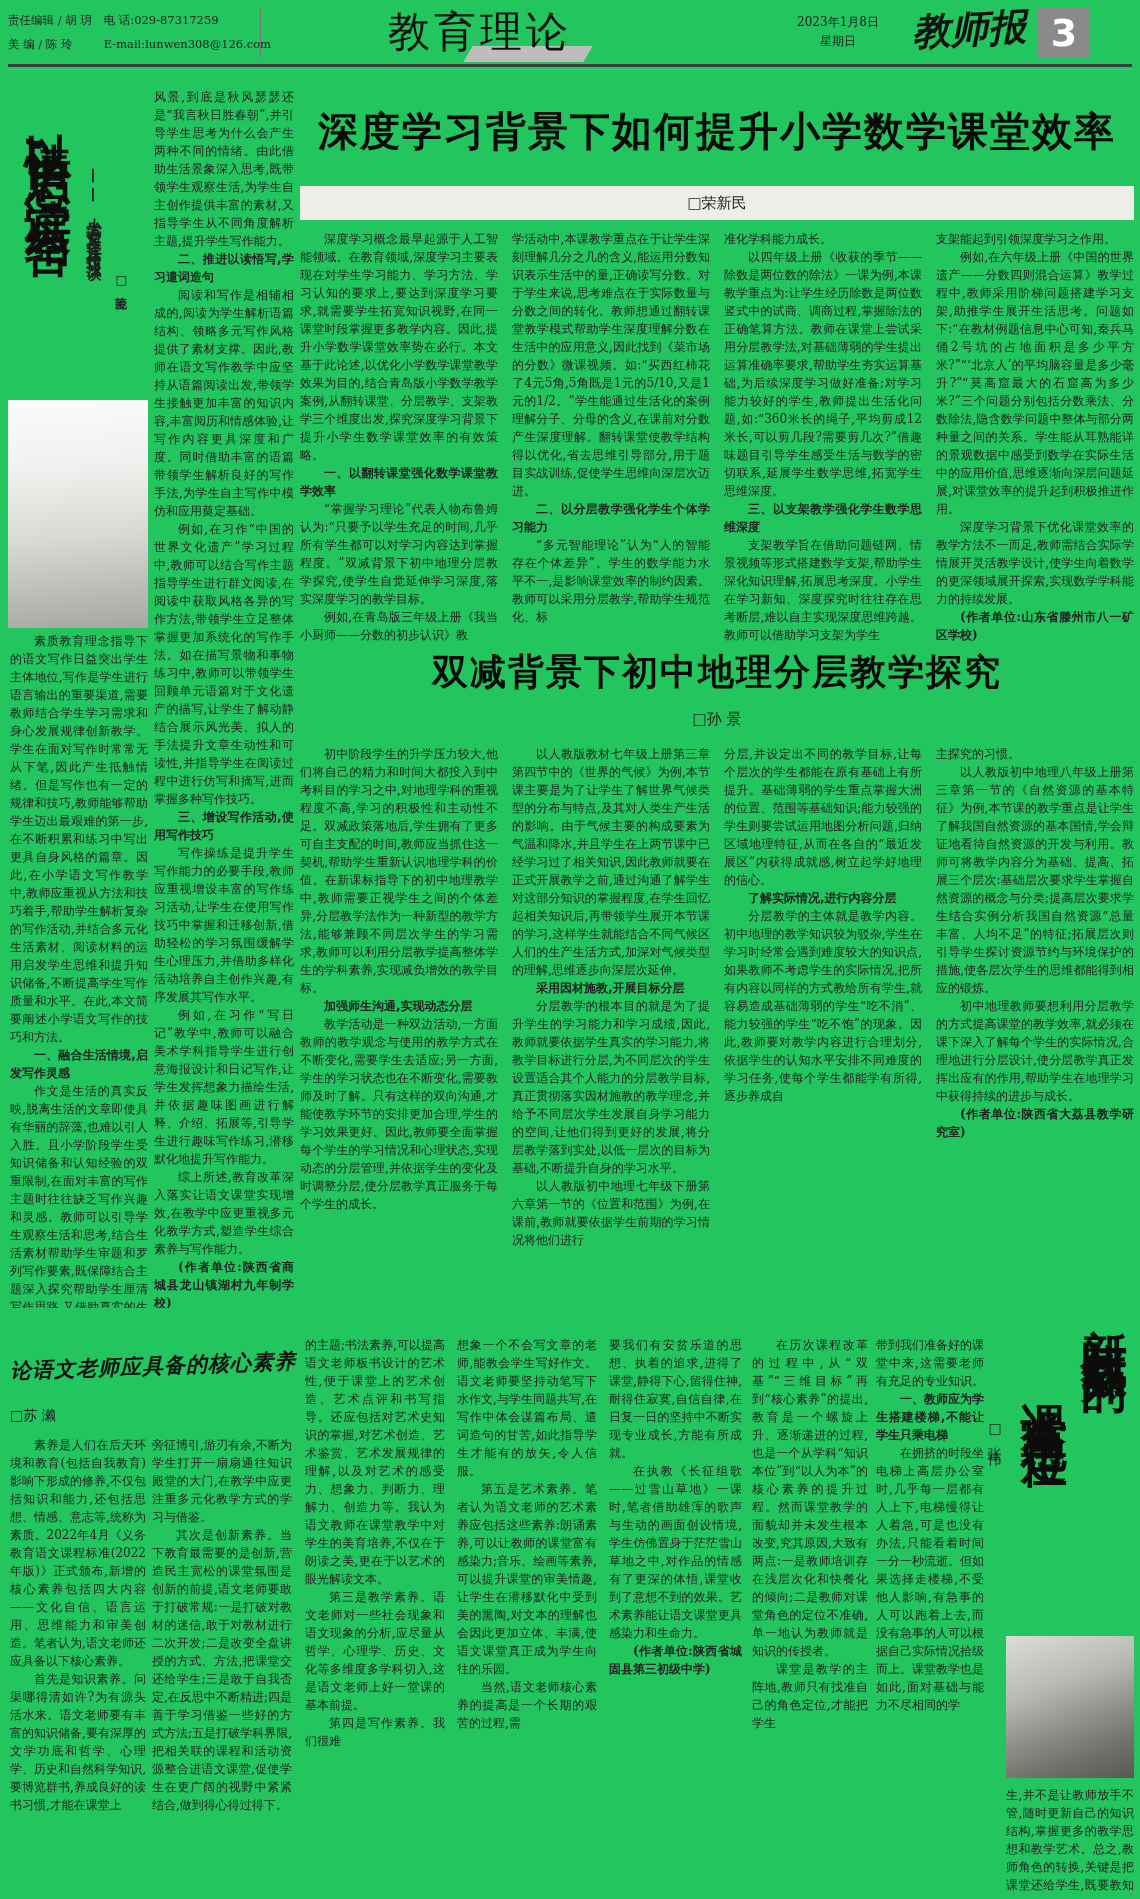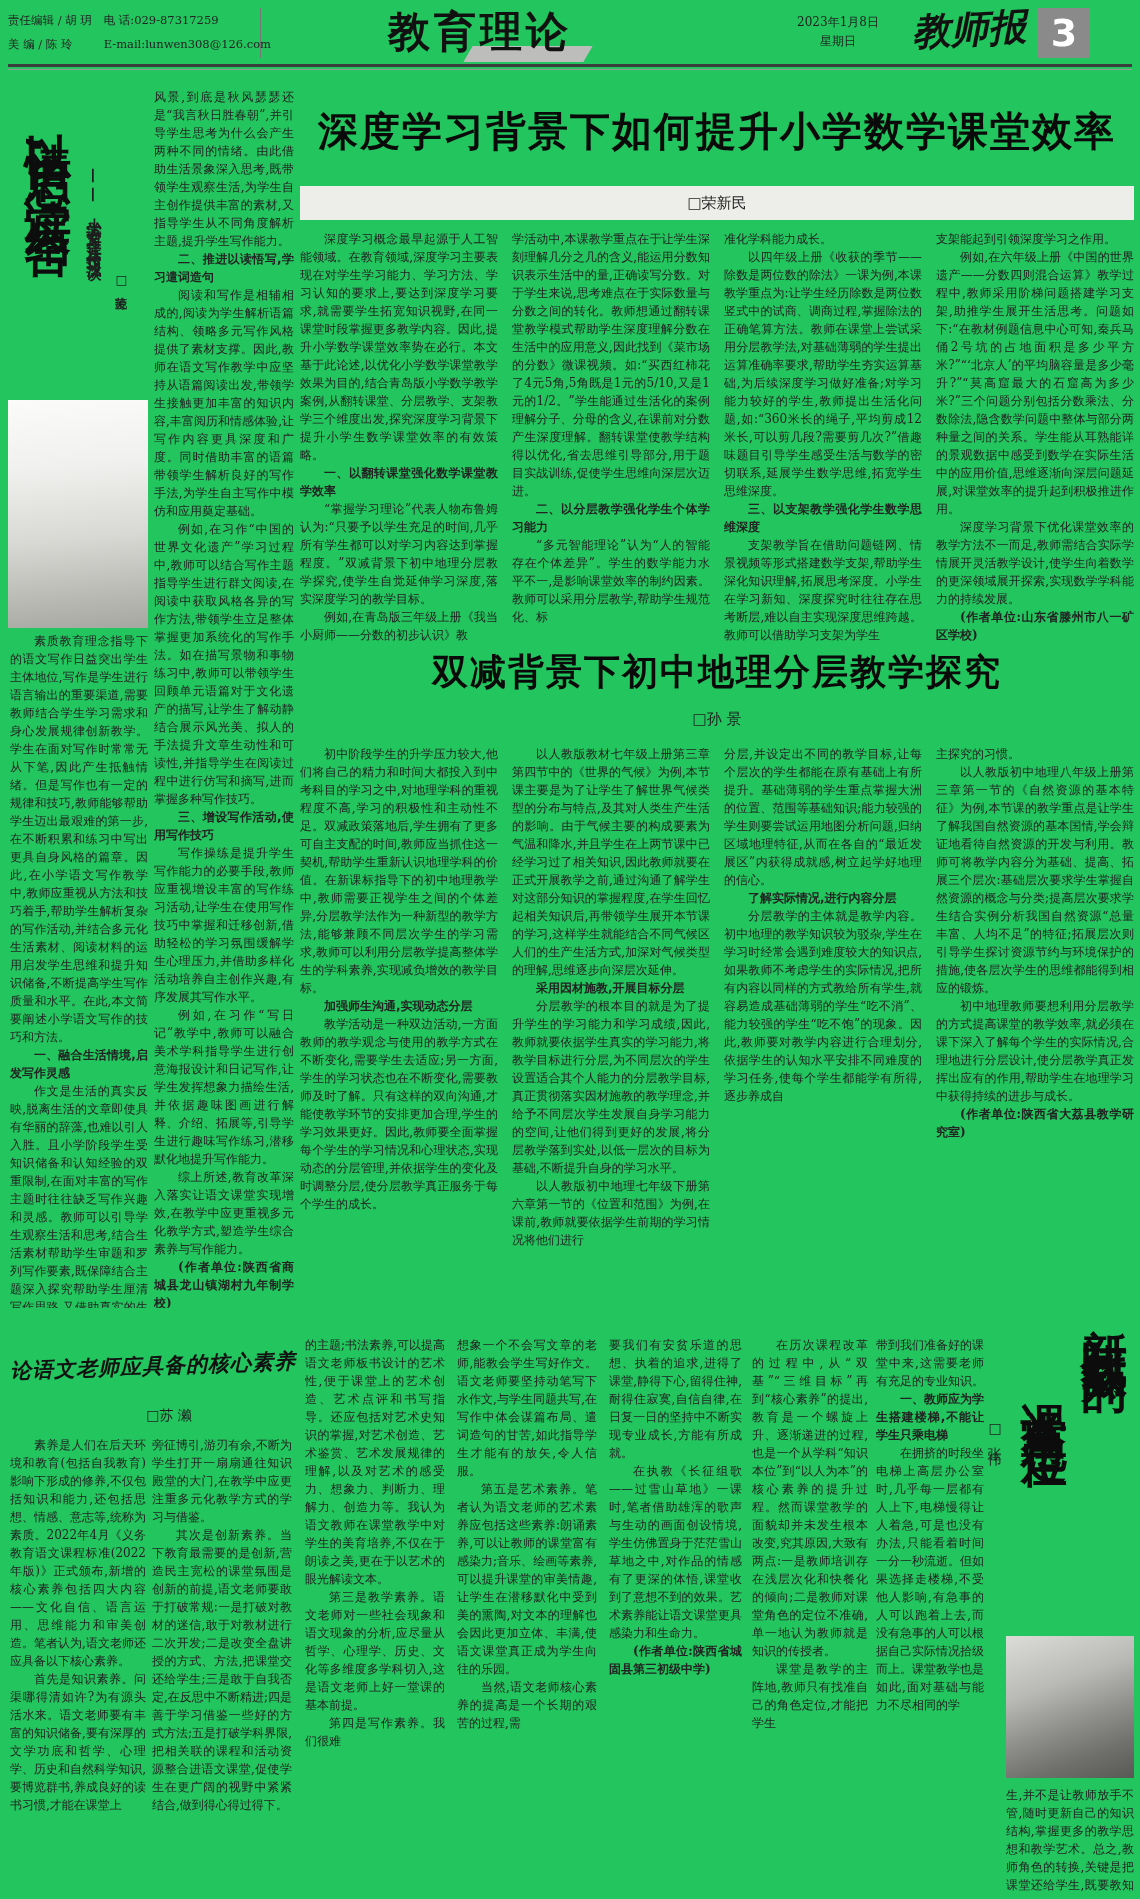--- a/index.html
+++ b/index.html
@@ -5,21 +5,21 @@
   html,body{margin:0;padding:0;background:#e8e8e6;}
   .page{position:relative;width:1140px;height:1899px;background:#22c55e;margin:0 auto;
         font-family:"DejaVu Serif","Liberation Serif",serif;color:#1e1e1e;overflow:hidden;}
   .abs{position:absolute;}
   
   .editor-box{left:8px;top:8px;width:252px;height:50px;border-right:1px solid #777;
               font-size:11.5px;line-height:24px;color:#222;}
   .editor-box .row{white-space:nowrap;}
   .editor-box .lbl{display:inline-block;width:92px;}
   .section-title{left:388px;top:4px;width:200px;font-family:"DejaVu Sans","Liberation Sans",sans-serif;
-                 font-weight:700;font-size:42px;letter-spacing:4px;color:#111;z-index:2;}
+                 font-weight:400;font-size:42px;letter-spacing:4px;color:#111;z-index:2;}
   .section-shadow{left:468px;top:46px;width:120px;height:16px;background:#bdbdbb;
                   transform:skewX(-30deg);z-index:1;}
   .date-block{left:788px;top:13px;width:100px;text-align:center;font-size:12px;line-height:19px;}
   .masthead{left:912px;top:4px;width:120px;font-size:38px;font-weight:700;font-style:italic;
             transform:rotate(-3deg);font-family:"DejaVu Serif","Liberation Serif",serif;color:#111;}
   .page-box{left:1038px;top:8px;width:52px;height:50px;background:#8a8a8a;color:#fff;
             font-family:"DejaVu Sans","Liberation Sans",sans-serif;font-weight:900;font-size:38px;
             text-align:center;line-height:50px;}
   .header-rule{left:8px;top:64px;width:1124px;height:3px;background:#3c3c3c;}
   .header-rule2{left:8px;top:69px;width:1124px;height:1px;background:#9a9a98;}
@@ -46,21 +46,21 @@
   .byline-band{left:300px;top:186px;width:834px;height:34px;background:#ededea;
                text-align:center;font-size:15px;line-height:34px;}
   .headline2{left:300px;top:648px;width:834px;text-align:center;
              font-family:"DejaVu Sans","Liberation Sans",sans-serif;font-weight:700;font-size:36px;
              letter-spacing:2px;color:#0a0a0a;}
   .byline2{left:300px;top:704px;width:834px;text-align:center;font-size:15px;line-height:30px;}
   
   .bl-title{left:10px;top:1330px;width:286px;height:72px;text-align:center;
             font-weight:900;font-style:italic;font-size:21px;letter-spacing:1px;
             transform:rotate(-2deg);line-height:72px;color:#111;}
-  .bl-byline{left:26px;top:1402px;width:286px;text-align:center;font-size:14px;line-height:26px;}
+  .bl-byline{left:10px;top:1402px;width:286px;font-size:14px;line-height:26px;}
   
   .br-vtitle{writing-mode:vertical-rl;font-family:"DejaVu Sans","Liberation Sans",sans-serif;
              font-weight:900;font-size:46px;letter-spacing:8px;color:#0c0c0c;}
   .br-byline{left:986px;top:1420px;height:110px;writing-mode:vertical-rl;font-size:14px;}
   .keyboard-photo{left:1006px;top:1636px;width:128px;height:142px;
      background:linear-gradient(160deg,#dcdcd9 0%,#b9b9b5 35%,#8e8e8a 60%,#6f6f6b 80%,#585855 100%);}
 </style>
 </head>
 <body>
 

